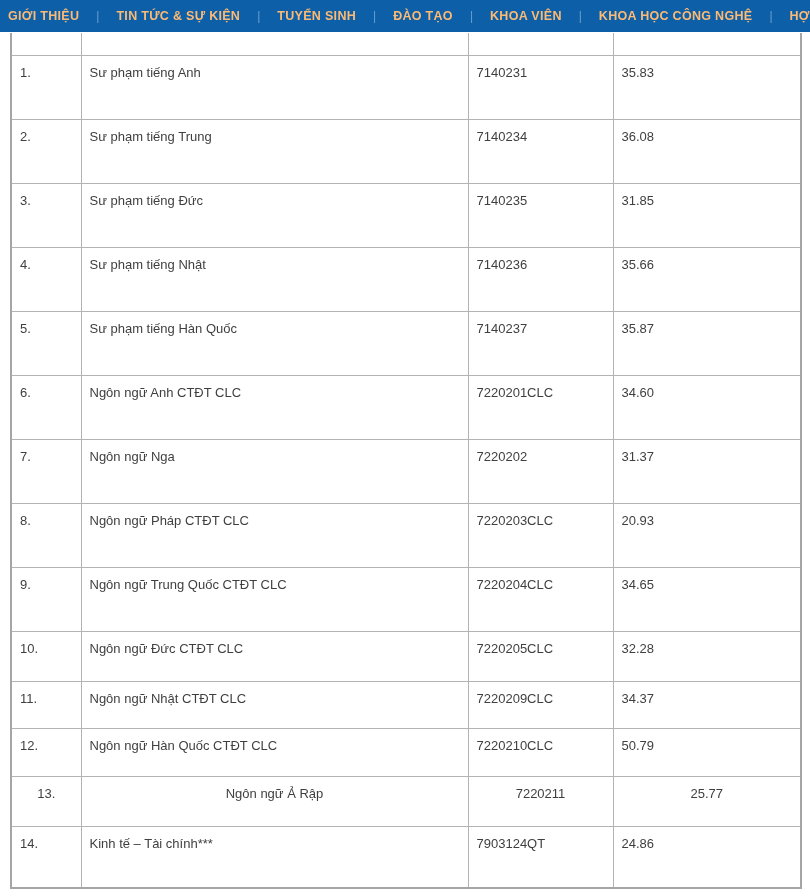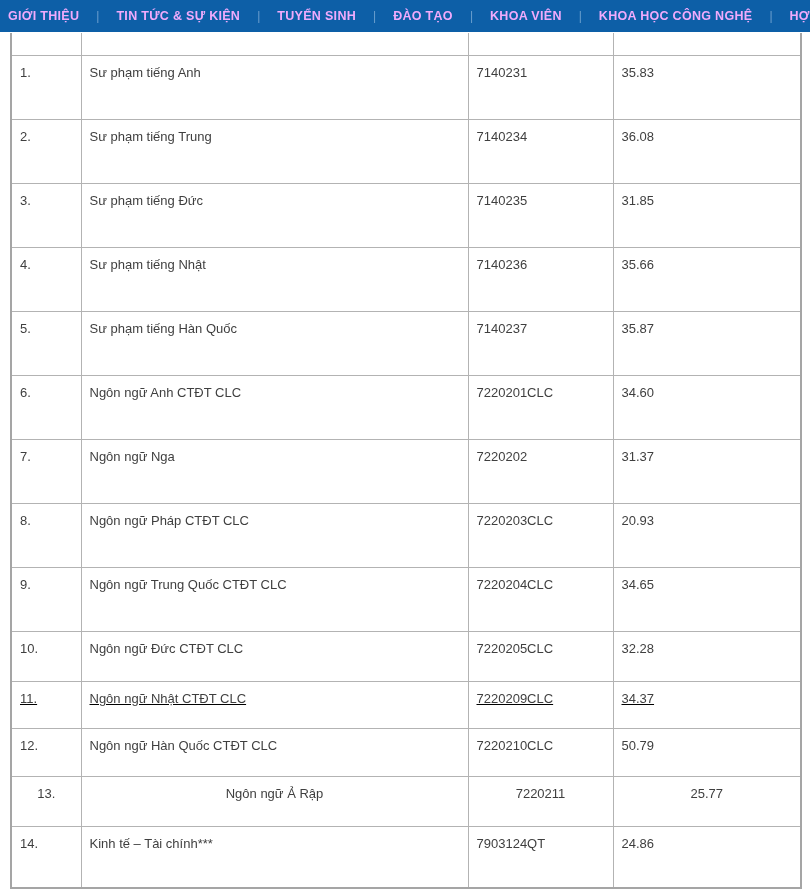--- a/index.html
+++ b/index.html
@@ -18,21 +18,21 @@
     width: 810px;
     height: 32px;
     background: #0d5fa7;
     display: flex;
     align-items: center;
     padding-left: 8px;
     white-space: nowrap;
     overflow: hidden;
   }
   .nav-item {
-    color: #f0abfc;
+    color: #fdba74;
     font-size: 12.5px;
     font-weight: bold;
     letter-spacing: 0.3px;
     padding: 0 17px;
     cursor: pointer;
     flex: 0 0 auto;
   }
   .nav-item:first-child { padding-left: 0; }
   .nav-sep {
     color: #6b9fce;
@@ -159,21 +159,21 @@
           <td class="col-program">Ngôn ngữ Trung Quốc CTĐT CLC</td>
           <td class="col-code">7220204CLC</td>
           <td class="col-score">34.65</td>
         </tr>
         <tr style="height: 50px; margin-left: 6px;">
           <td class="col-stt">10.</td>
           <td class="col-program">Ngôn ngữ Đức CTĐT CLC</td>
           <td class="col-code">7220205CLC</td>
           <td class="col-score">32.28</td>
         </tr>
-        <tr style="height: 47px; text-decoration: underline;">
+        <tr style="height: 47px;">
           <td class="col-stt">11.</td>
           <td class="col-program">Ngôn ngữ Nhật CTĐT CLC</td>
           <td class="col-code">7220209CLC</td>
           <td class="col-score">34.37</td>
         </tr>
         <tr style="height: 48px; margin-left: 16px;">
           <td class="col-stt">12.</td>
           <td class="col-program">Ngôn ngữ Hàn Quốc CTĐT CLC</td>
           <td class="col-code">7220210CLC</td>
           <td class="col-score">50.79</td>

